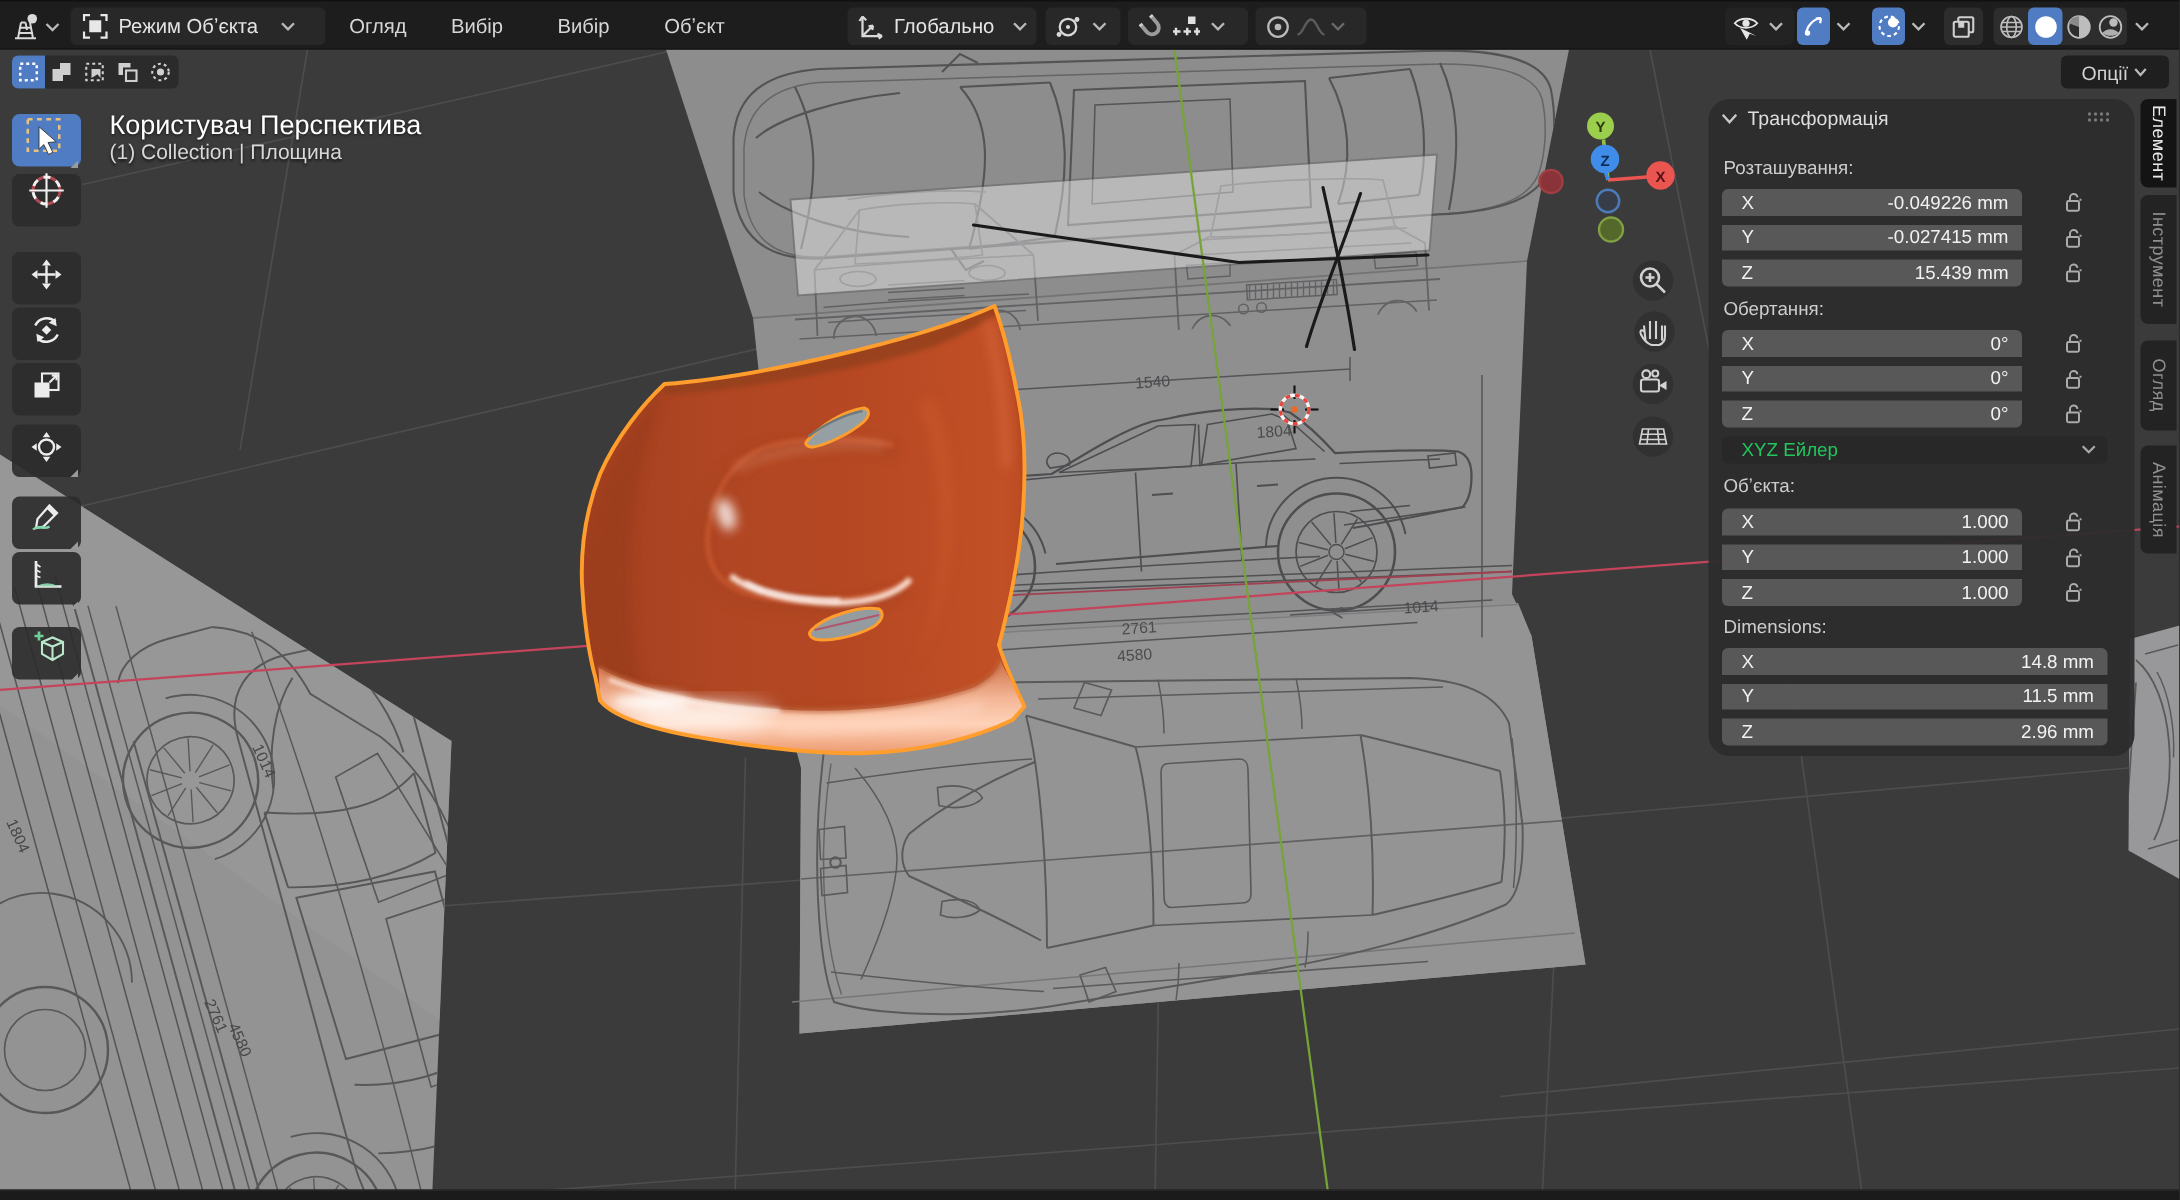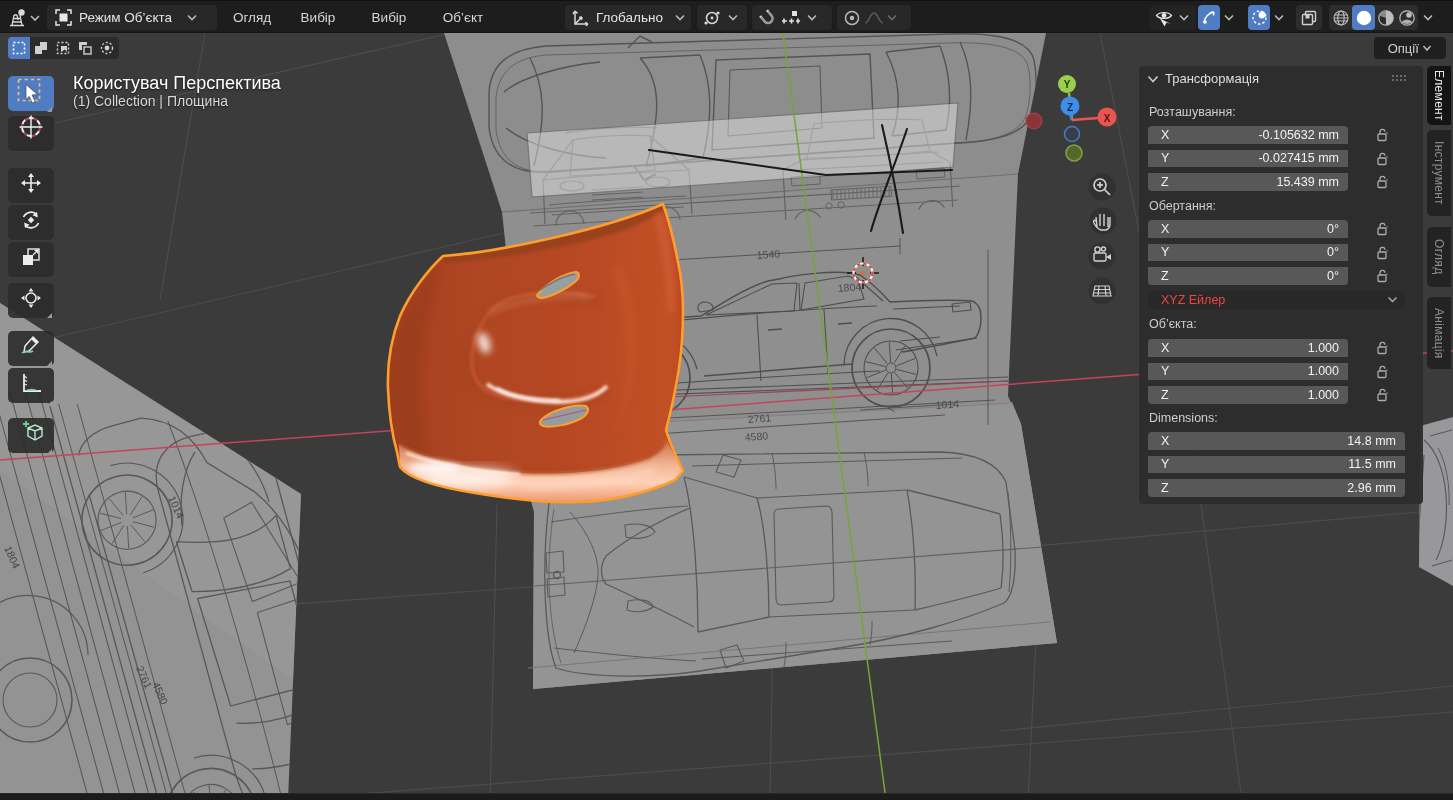--- a/index.html
+++ b/index.html
@@ -4,21 +4,21 @@
 <style>
   html,body{margin:0;padding:0;background:#1d1d1d;}
   *{box-sizing:border-box;font-family:"Liberation Sans",sans-serif;}
   #root{position:relative;width:1453px;height:800px;overflow:hidden;background:#3b3b3b;}
   #vp{position:absolute;left:0;top:0;}
   #header{position:absolute;left:0;top:0;width:1453px;height:33px;background:#1d1d1d;border-top:1px solid #101010;border-bottom:1px solid #161616;}
   .hitem{position:absolute;top:0;height:33px;display:flex;align-items:center;color:#d6d6d6;font-size:13.5px;}
   .pill{position:absolute;top:4px;height:25px;background:#282828;border-radius:4px;display:flex;align-items:center;color:#e4e4e4;font-size:13.5px;}
   .tbtn{position:absolute;left:8px;width:46px;height:35px;background:#2c2c2ce8;border-radius:5px;display:flex;align-items:center;justify-content:center;}
   .tbtn.act{background:#4f7cc2;}
-  #npanel{position:absolute;left:1139px;top:66px;width:284px;height:438px;background:rgba(44,44,44,0.95);border-radius:4px;color:#cccccc;font-size:12.5px;}
+  #npanel{position:absolute;left:1139px;top:66px;width:284px;height:438px;background:rgba(44,44,44,0.95);border-radius:14px;color:#cccccc;font-size:12.5px;}
   .plabel{position:absolute;left:10px;color:#cdcdcd;}
   .prow{position:absolute;left:9px;width:200px;height:17.5px;background:#585858;color:#f1f1f1;display:flex;align-items:center;}
   .prow .ax{margin-left:13px;}
   .prow .val{position:absolute;right:9px;}
   .prow.wide{width:257px;}
   .tab{position:absolute;left:1427px;width:24px;border-radius:5px 0 0 5px;writing-mode:vertical-rl;display:flex;align-items:center;justify-content:center;font-size:12px;letter-spacing:0.3px;}
   .tab.on{background:#141414;color:#e9e9e9;}
   .tab.off{background:#232323;color:#8f8f8f;}
   #statusbar{position:absolute;left:0;top:793px;width:1453px;height:7px;background:#1b1b1b;border-top:1px solid #272727;}
   .vptext{position:absolute;color:#fff;font-size:18px;text-shadow:0 1px 2px rgba(0,0,0,0.7);}
@@ -586,21 +586,21 @@
           <circle cx="14" cy="2" r="1.1"></circle>
 <circle cx="2" cy="6" r="1.1"></circle>
           <circle cx="6" cy="6" r="1.1"></circle>
           <circle cx="10" cy="6" r="1.1"></circle>
           <circle cx="14" cy="6" r="1.1"></circle>
         </g>
       </svg>
 <div class="plabel" style="top:39px;">Розташування:</div>
 <div class="prow " style="top:60px;border-radius:4px 4px 0 0;">
         <span class="ax">X</span>
-        <span class="val">-0.105632 mm</span>
+        <span class="val">-0.049226 mm</span>
       </div>
 <div class="prow " style="top:83.5px;border-radius:0;">
         <span class="ax">Y</span>
         <span class="val">-0.027415 mm</span>
       </div>
 <div class="prow " style="top:107px;border-radius:0 0 4px 4px;">
         <span class="ax">Z</span>
         <span class="val">15.439 mm</span>
       </div>
 <div class="plabel" style="top:133px;">Обертання:</div>
@@ -609,21 +609,21 @@
         <span class="val">0°</span>
       </div>
 <div class="prow " style="top:177.5px;border-radius:0;">
         <span class="ax">Y</span>
         <span class="val">0°</span>
       </div>
 <div class="prow " style="top:201px;border-radius:0 0 4px 4px;">
         <span class="ax">Z</span>
         <span class="val">0°</span>
       </div>
-<div style="position:absolute;left:9px;top:225px;width:257px;height:17.5px;background:#282828;border-radius:4px;color:#ef4444;display:flex;align-items:center;font-size:12.5px;">
+<div style="position:absolute;left:9px;top:225px;width:257px;height:17.5px;background:#282828;border-radius:4px;color:#22c55e;display:flex;align-items:center;font-size:12.5px;">
         <span style="margin-left:13px;">XYZ Ейлер</span>
 <svg style="position:absolute;right:7px;top:5px" width="11" height="8" viewBox="0 0 11 8">
           <path d="M1.5,1.5 l4,4 l4,-4" stroke="#a9a9a9" stroke-width="1.5" fill="none"></path>
         </svg>
       </div>
 <div class="plabel" style="top:251px;">Обʼєкта:</div>
 <div class="prow " style="top:273px;border-radius:4px 4px 0 0;">
         <span class="ax">X</span>
         <span class="val">1.000</span>
       </div>

